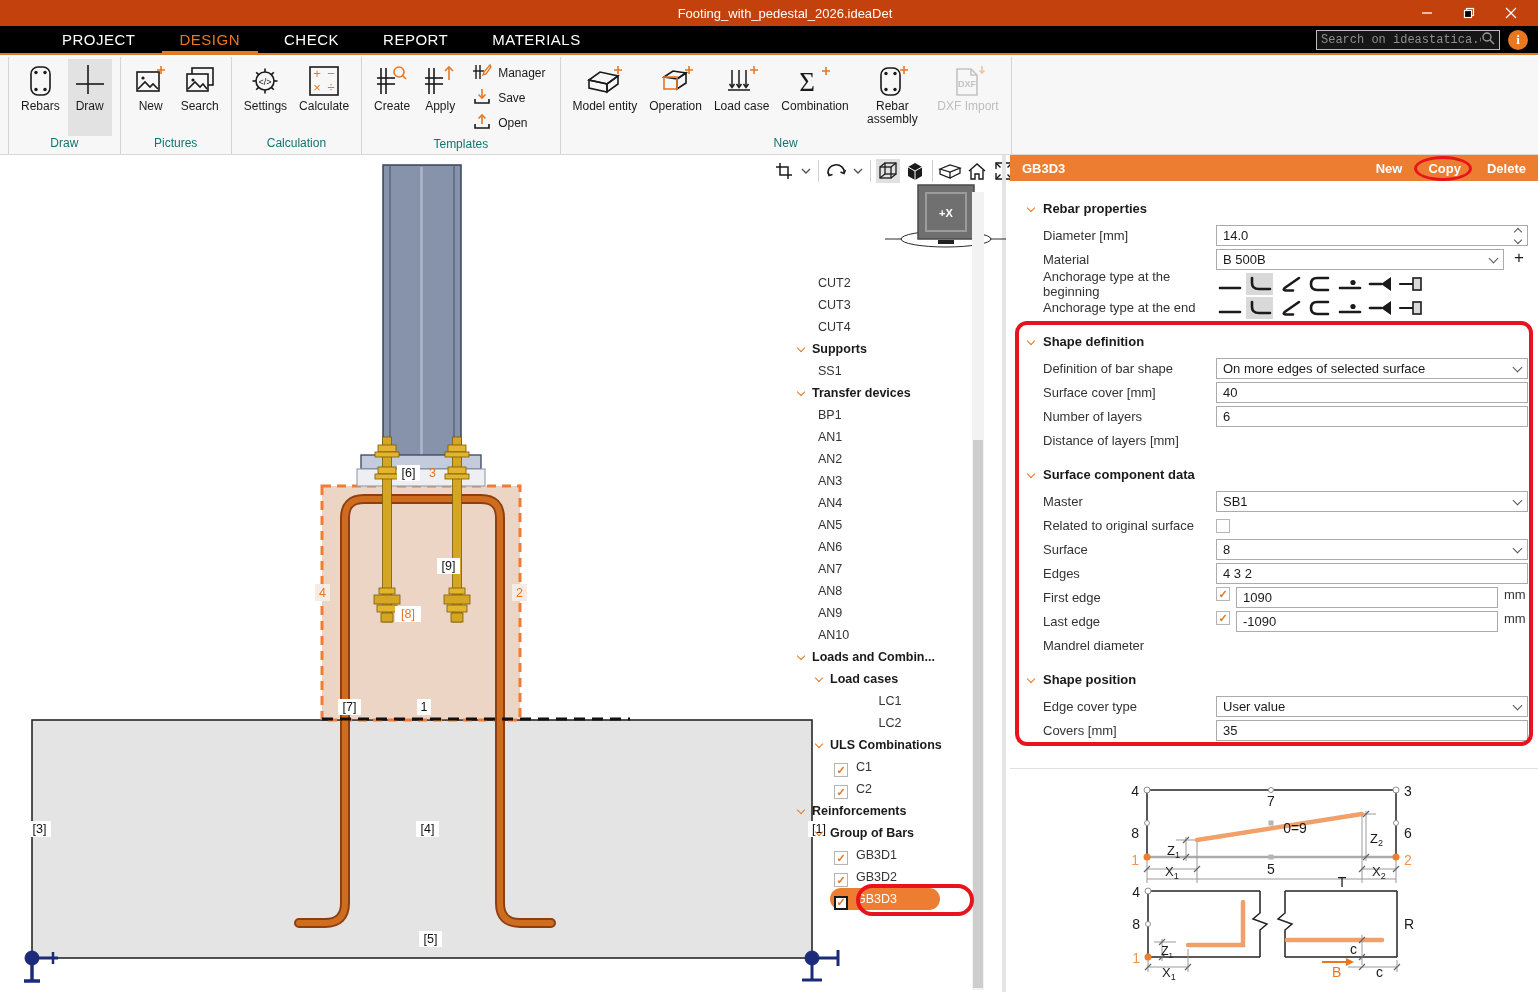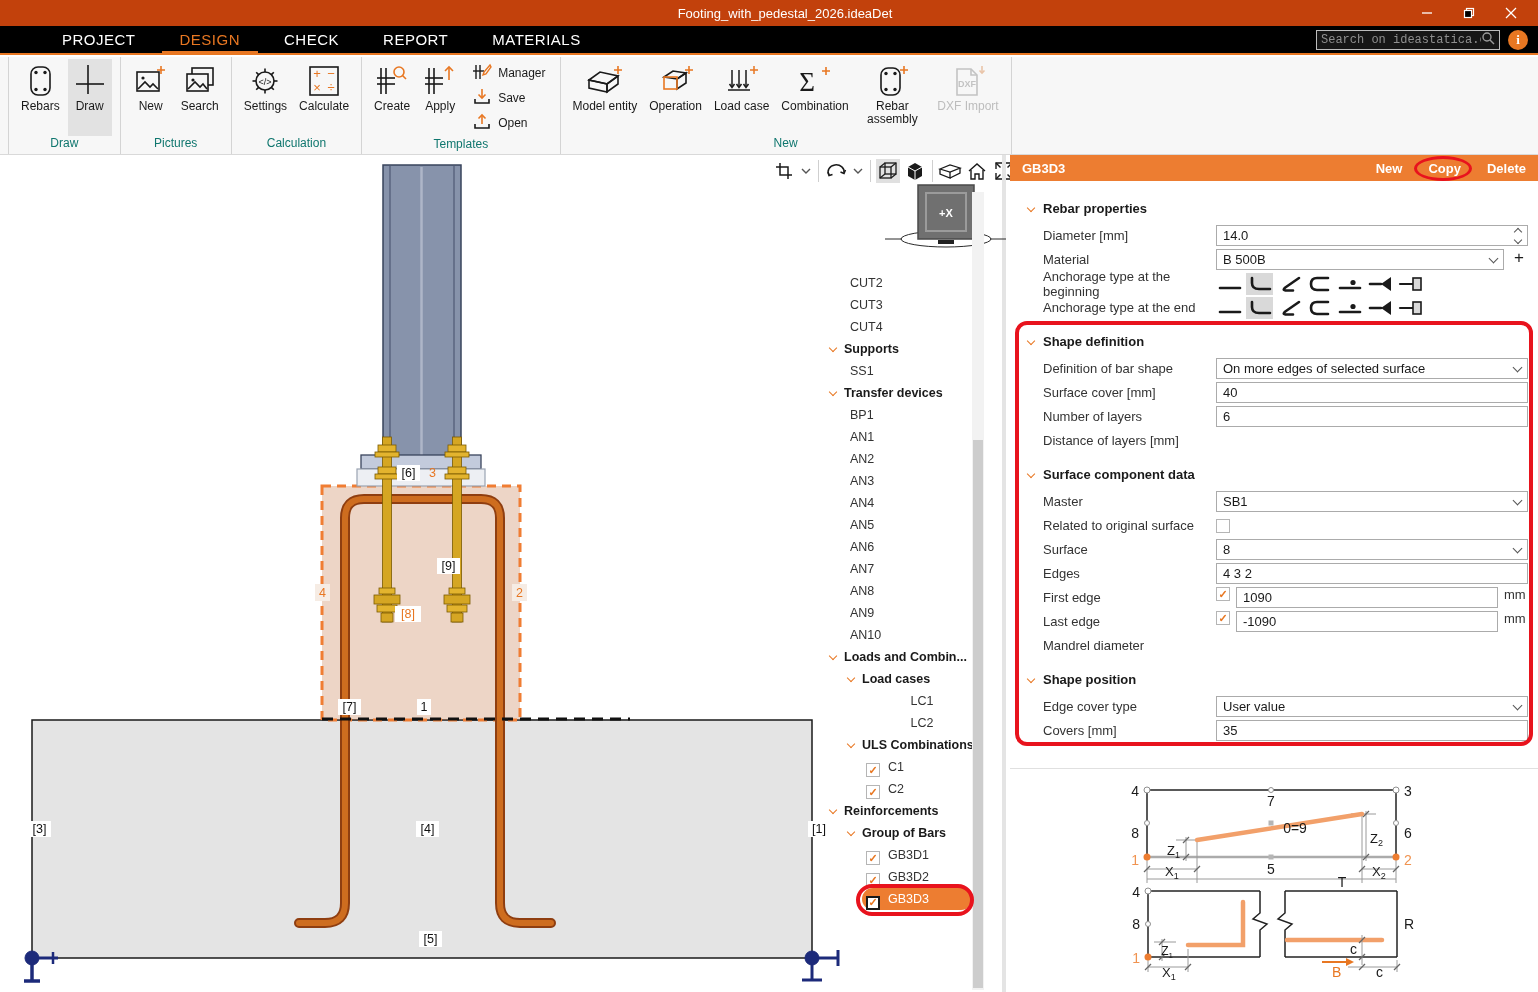--- a/index.html
+++ b/index.html
@@ -44,21 +44,21 @@
   .viewport { position:absolute; left:0; top:0; width:1006px; height:837px; background:#fff; border-right:4px solid #e4e4e4; }
   .modelsvg { position:absolute; left:0; top:0; }
 
   .vtoolbar { position:absolute; left:772px; top:2px; height:28px; display:flex; align-items:center; gap:3px; }
   .vt { width:24px; height:24px; display:flex; align-items:center; justify-content:center; }
   .vt.sel { background:#e0e0e0; }
   .vt.chev { width:14px; }
   .vsep { width:1px; height:22px; background:#cfcfcf; margin:0 2px; }
 
   
-  .tree { position:absolute; left:828px; top:117px; width:148px; }
+  .tree { position:absolute; left:796px; top:117px; width:148px; }
   .tree li { list-style:none; height:22px; line-height:22px; font-size:12.5px; color:#333; white-space:nowrap; position:relative; }
   .tree .g { font-weight:bold; color:#1a1a1a; }
   .tchev { display:inline-block; width:6px; height:6px; border-right:1.7px solid #e87722; border-bottom:1.7px solid #e87722; transform:rotate(45deg); margin-right:8px; vertical-align:2px; }
   .ind1 { padding-left:22px; } .ind1g { padding-left:2px; }
   .ind2g { padding-left:20px; } .ind2 { padding-left:40px;text-align:center; }
   .cbx { display:inline-block; width:14px; height:14px; border:1px solid #b5b5b5; background:#fff; vertical-align:-3px; margin-right:8px; text-align:center; line-height:12px; font-size:11px; color:#e87722; font-weight:bold; }
   .indc { padding-left:38px; }
   .selrow .pill { position:absolute; left:34px; top:0px; width:110px; height:22px; background:#ed7d31; border-radius:11px; }
   .selrow .rowin { position:relative; padding-left:38px; color:#fff; }
   .selrow .cbx { border:2px solid #1a1a1a; line-height:9px; }

